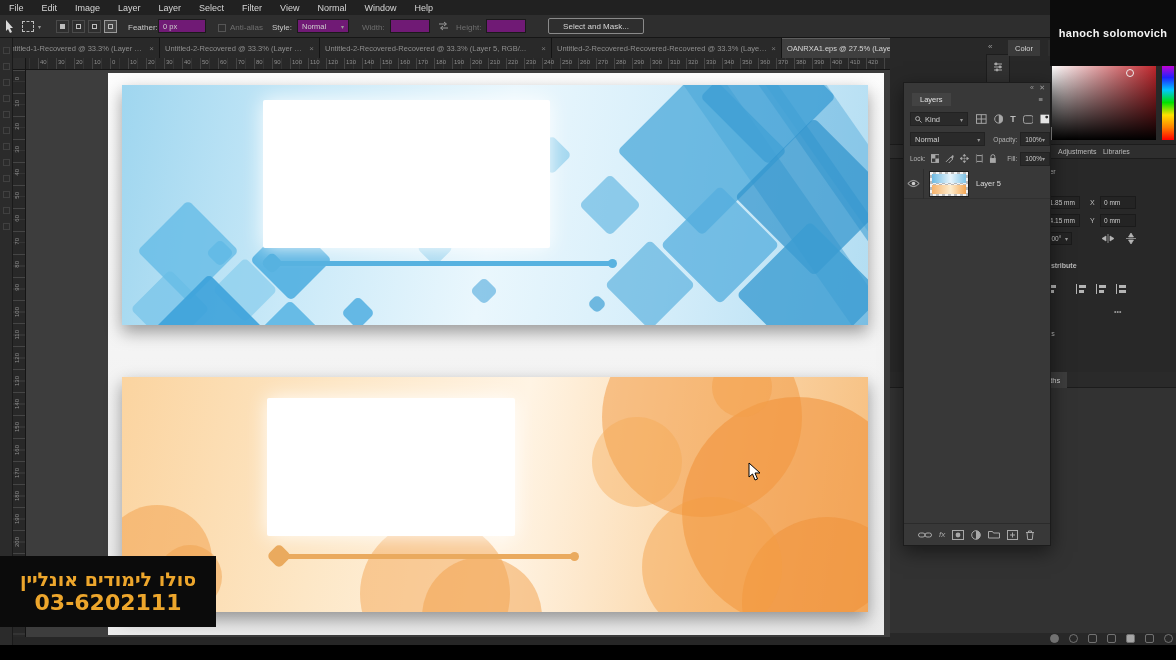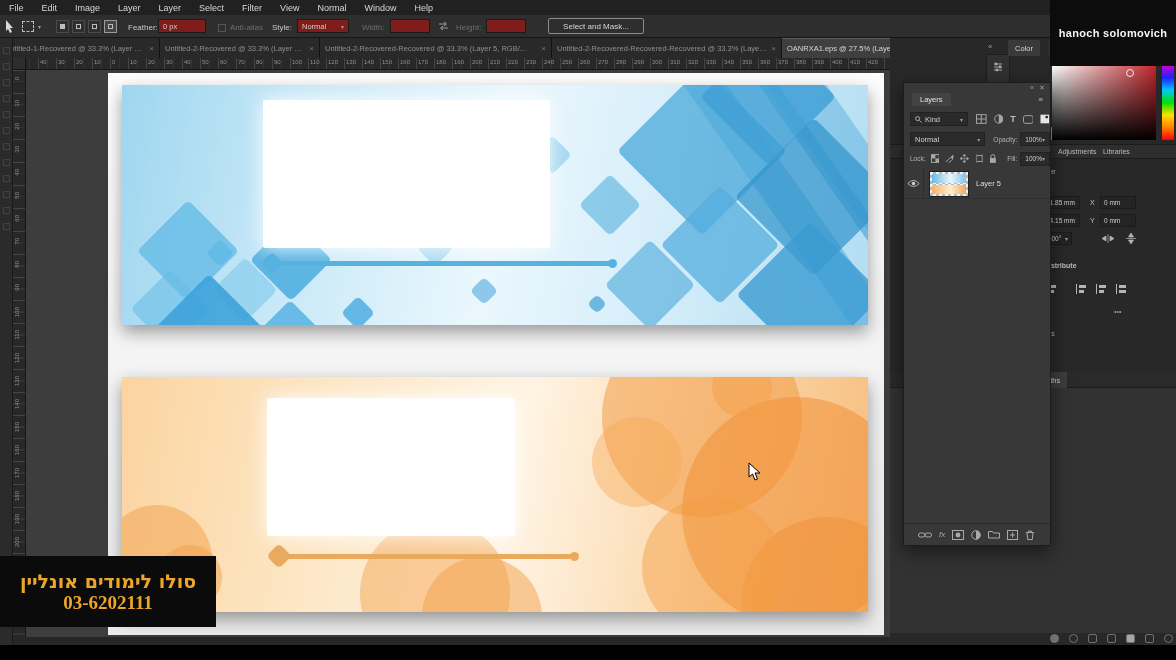--- a/index.html
+++ b/index.html
@@ -9,21 +9,21 @@
   .abs{ position:absolute; }
 
   
   .menubar{ left:0; top:0; width:1176px; height:15px; background:#212121;
             display:flex; align-items:center; gap:0; font-size:9px; color:#d6d6d6; z-index:3;}
   .menubar span{ padding:0 9px; cursor:default; }
 
   
   .optionsbar{ left:0; top:15px; width:1176px; height:23px; background:#2e2e2e;
                border-bottom:1px solid #161616; font-size:8px; color:#c8c8c8; z-index:3;}
-  .fld{ position:absolute; background:#7f1d1d; border:1px solid #1a1a1a; height:14px;
+  .fld{ position:absolute; background:#701a75; border:1px solid #1a1a1a; height:14px;
         font-size:7.5px; color:#cfcfcf; display:flex; align-items:center; padding:0 4px; }
   .dim{ color:#6f6f6f; }
   .modebtn{ position:absolute; top:5px; width:13px; height:13px; border:1px solid #4a4a4a;
             background:#2e2e2e; }
   .modebtn i{ display:block; margin:3px; width:5px; height:5px; border:1px solid #bdbdbd; }
   .caret{ font-size:6px; color:#9a9a9a; }
 
   
   .tabbar{ left:0; top:38px; width:1176px; height:20px; background:#1a1a1a; display:flex; z-index:2;}
   .tab{ height:20px; display:flex; align-items:center; padding:0 5px; font-size:7.5px;
@@ -90,21 +90,21 @@
          display:flex; align-items:center; gap:7px; padding:0 14px; }
 
   
   .wm-top{ left:1050px; top:0; width:126px; height:66px; background:#0c0c0c; z-index:10;
            display:flex; align-items:center; justify-content:center; }
   .wm-top span{ color:#f5f5f5; font-weight:bold; font-size:11px; letter-spacing:.3px;}
   .wm-bot{ left:0; top:556px; width:216px; height:71px; background:#0b0b0b; z-index:10;
            display:flex; flex-direction:column; align-items:center; justify-content:center;
            font-family:"DejaVu Sans","Liberation Sans",sans-serif; }
   .wm-bot .l1{ color:#eda62c; font-weight:bold; font-size:19px; direction:rtl; }
-  .wm-bot .l2{ color:#eda62c; font-weight:bold; font-size:19px;font-family:Liberation Serif, serif; }
+  .wm-bot .l2{ color:#eda62c; font-weight:bold; font-size:22px; }
 
   .letterbox{ left:0; top:645px; width:1176px; height:15px; background:#000; z-index:11; }
 
   .mini-ico{ width:9px; height:9px; border:1px solid #8a8a8a; border-radius:2px; opacity:.75;}
   svg{ display:block; }
 </style>
 </head>
 <body>
 
 <div class="app">

